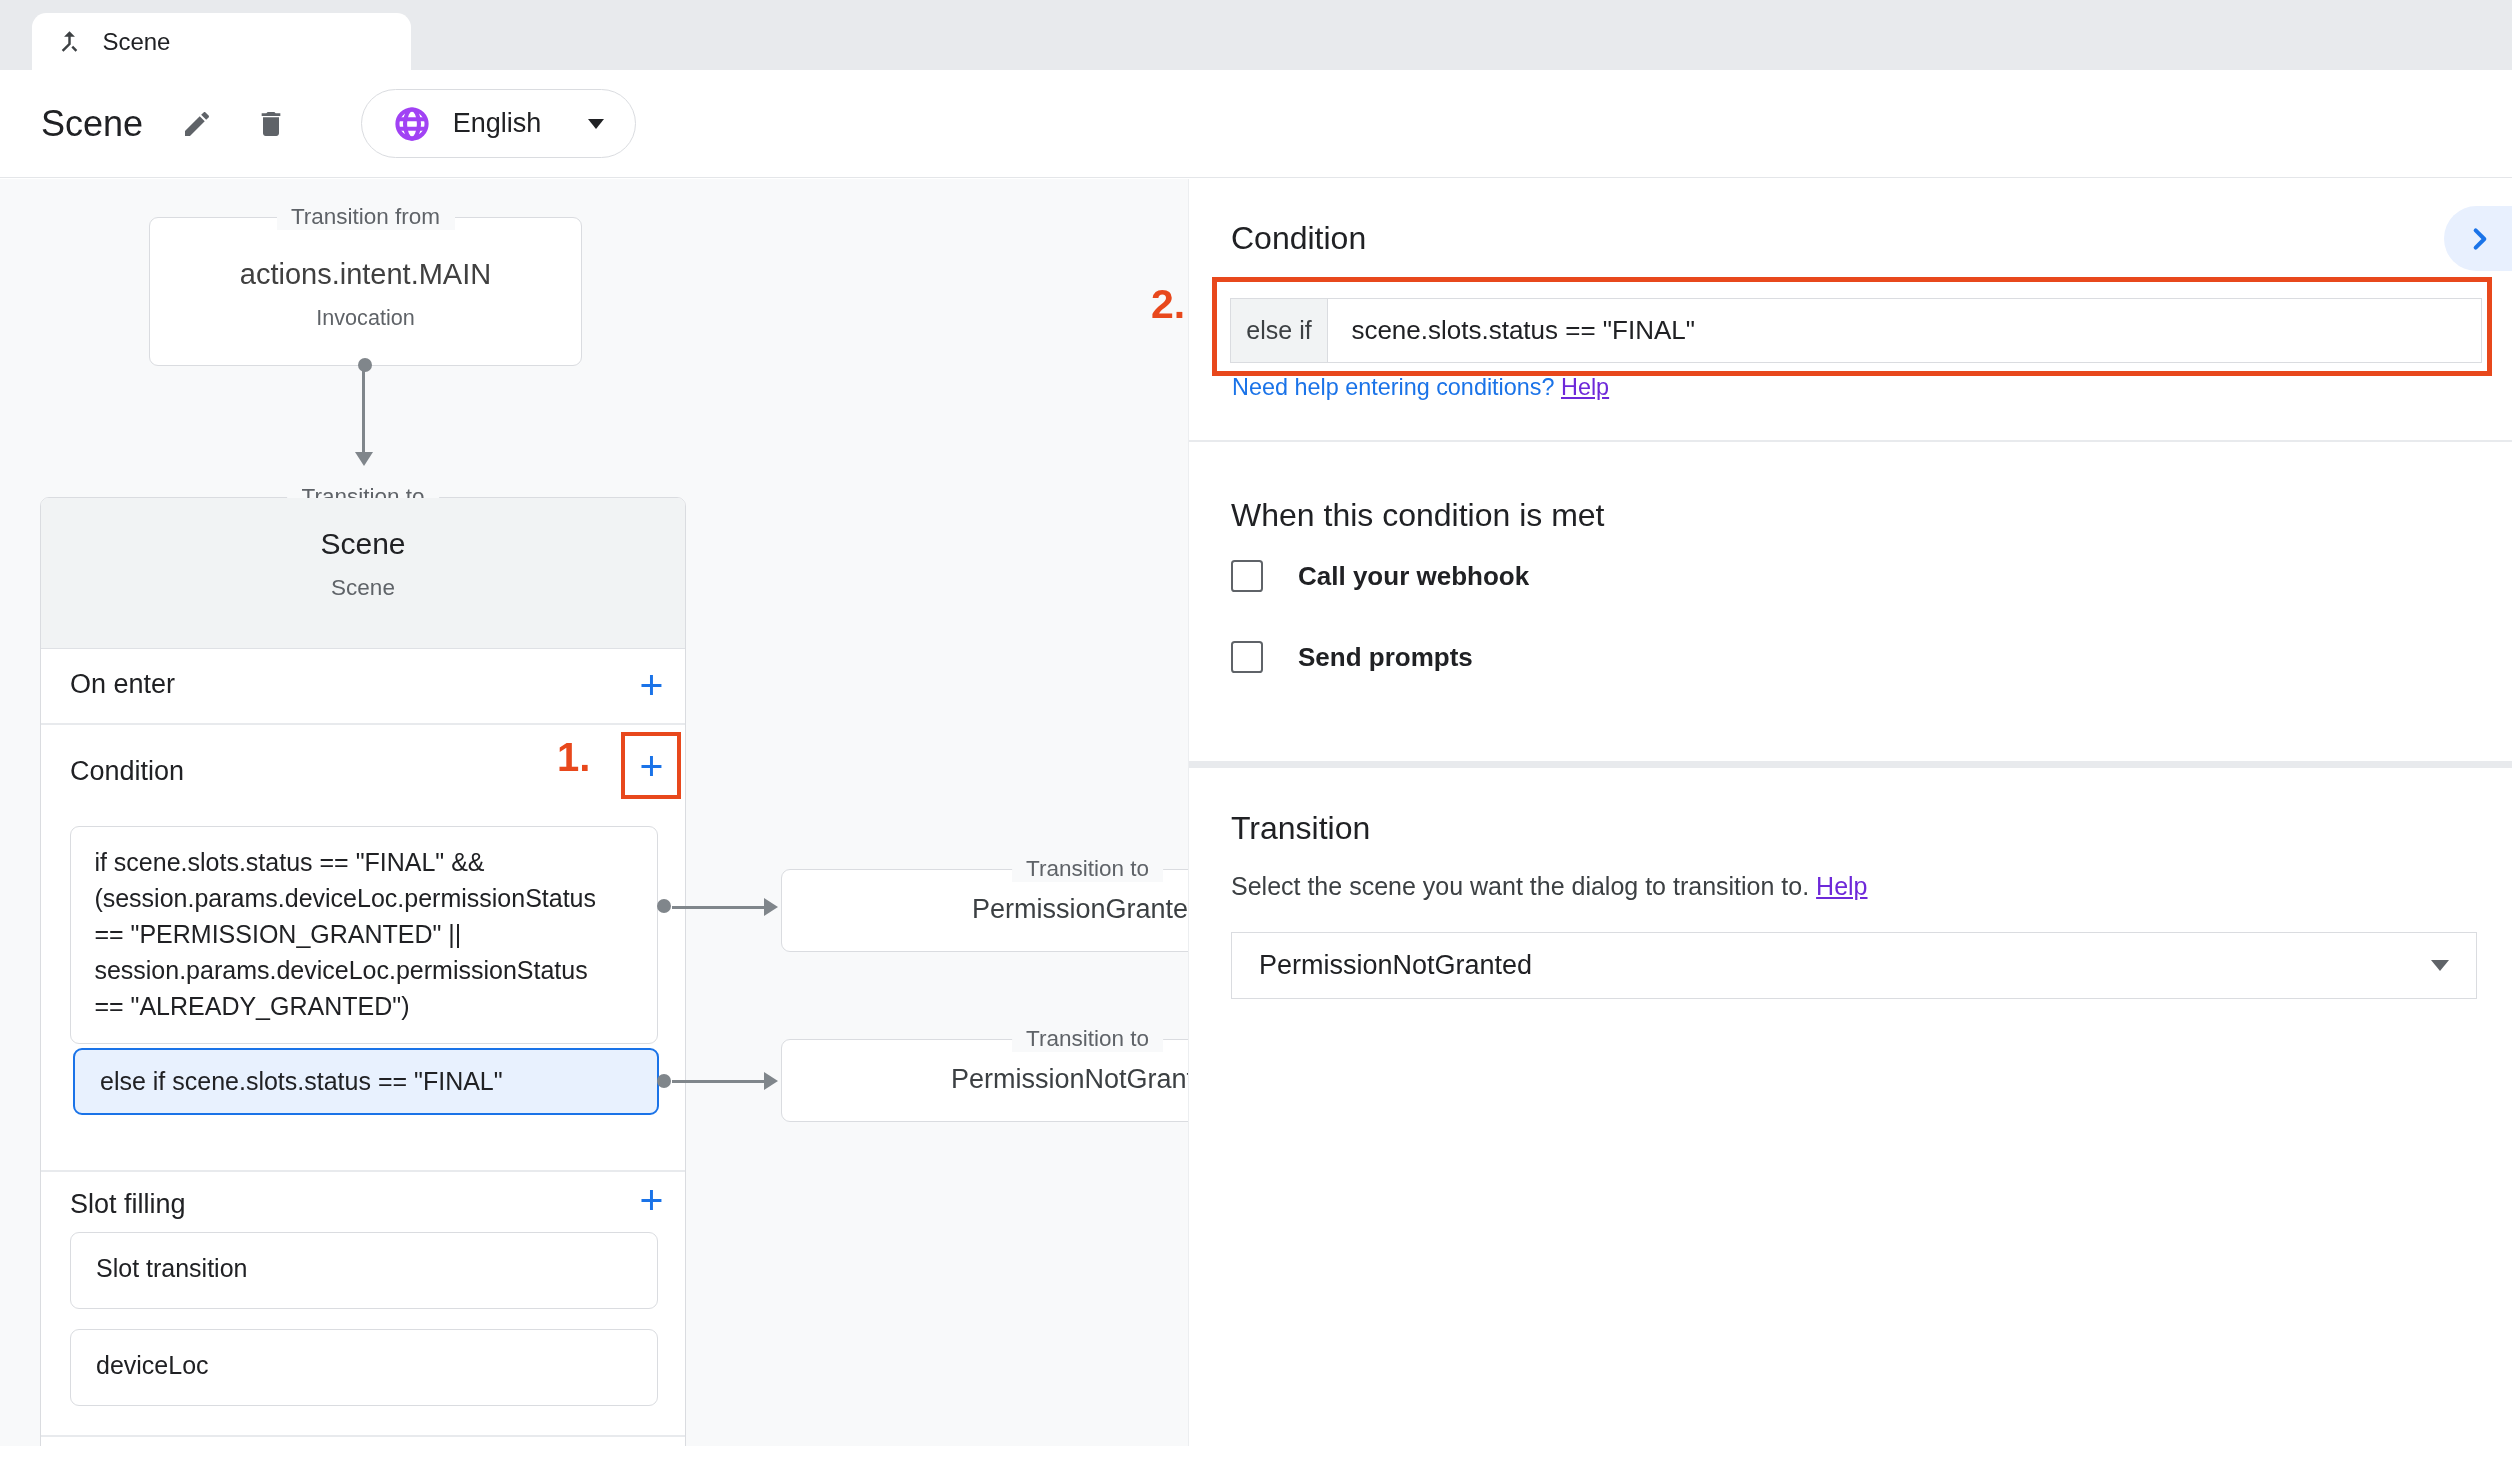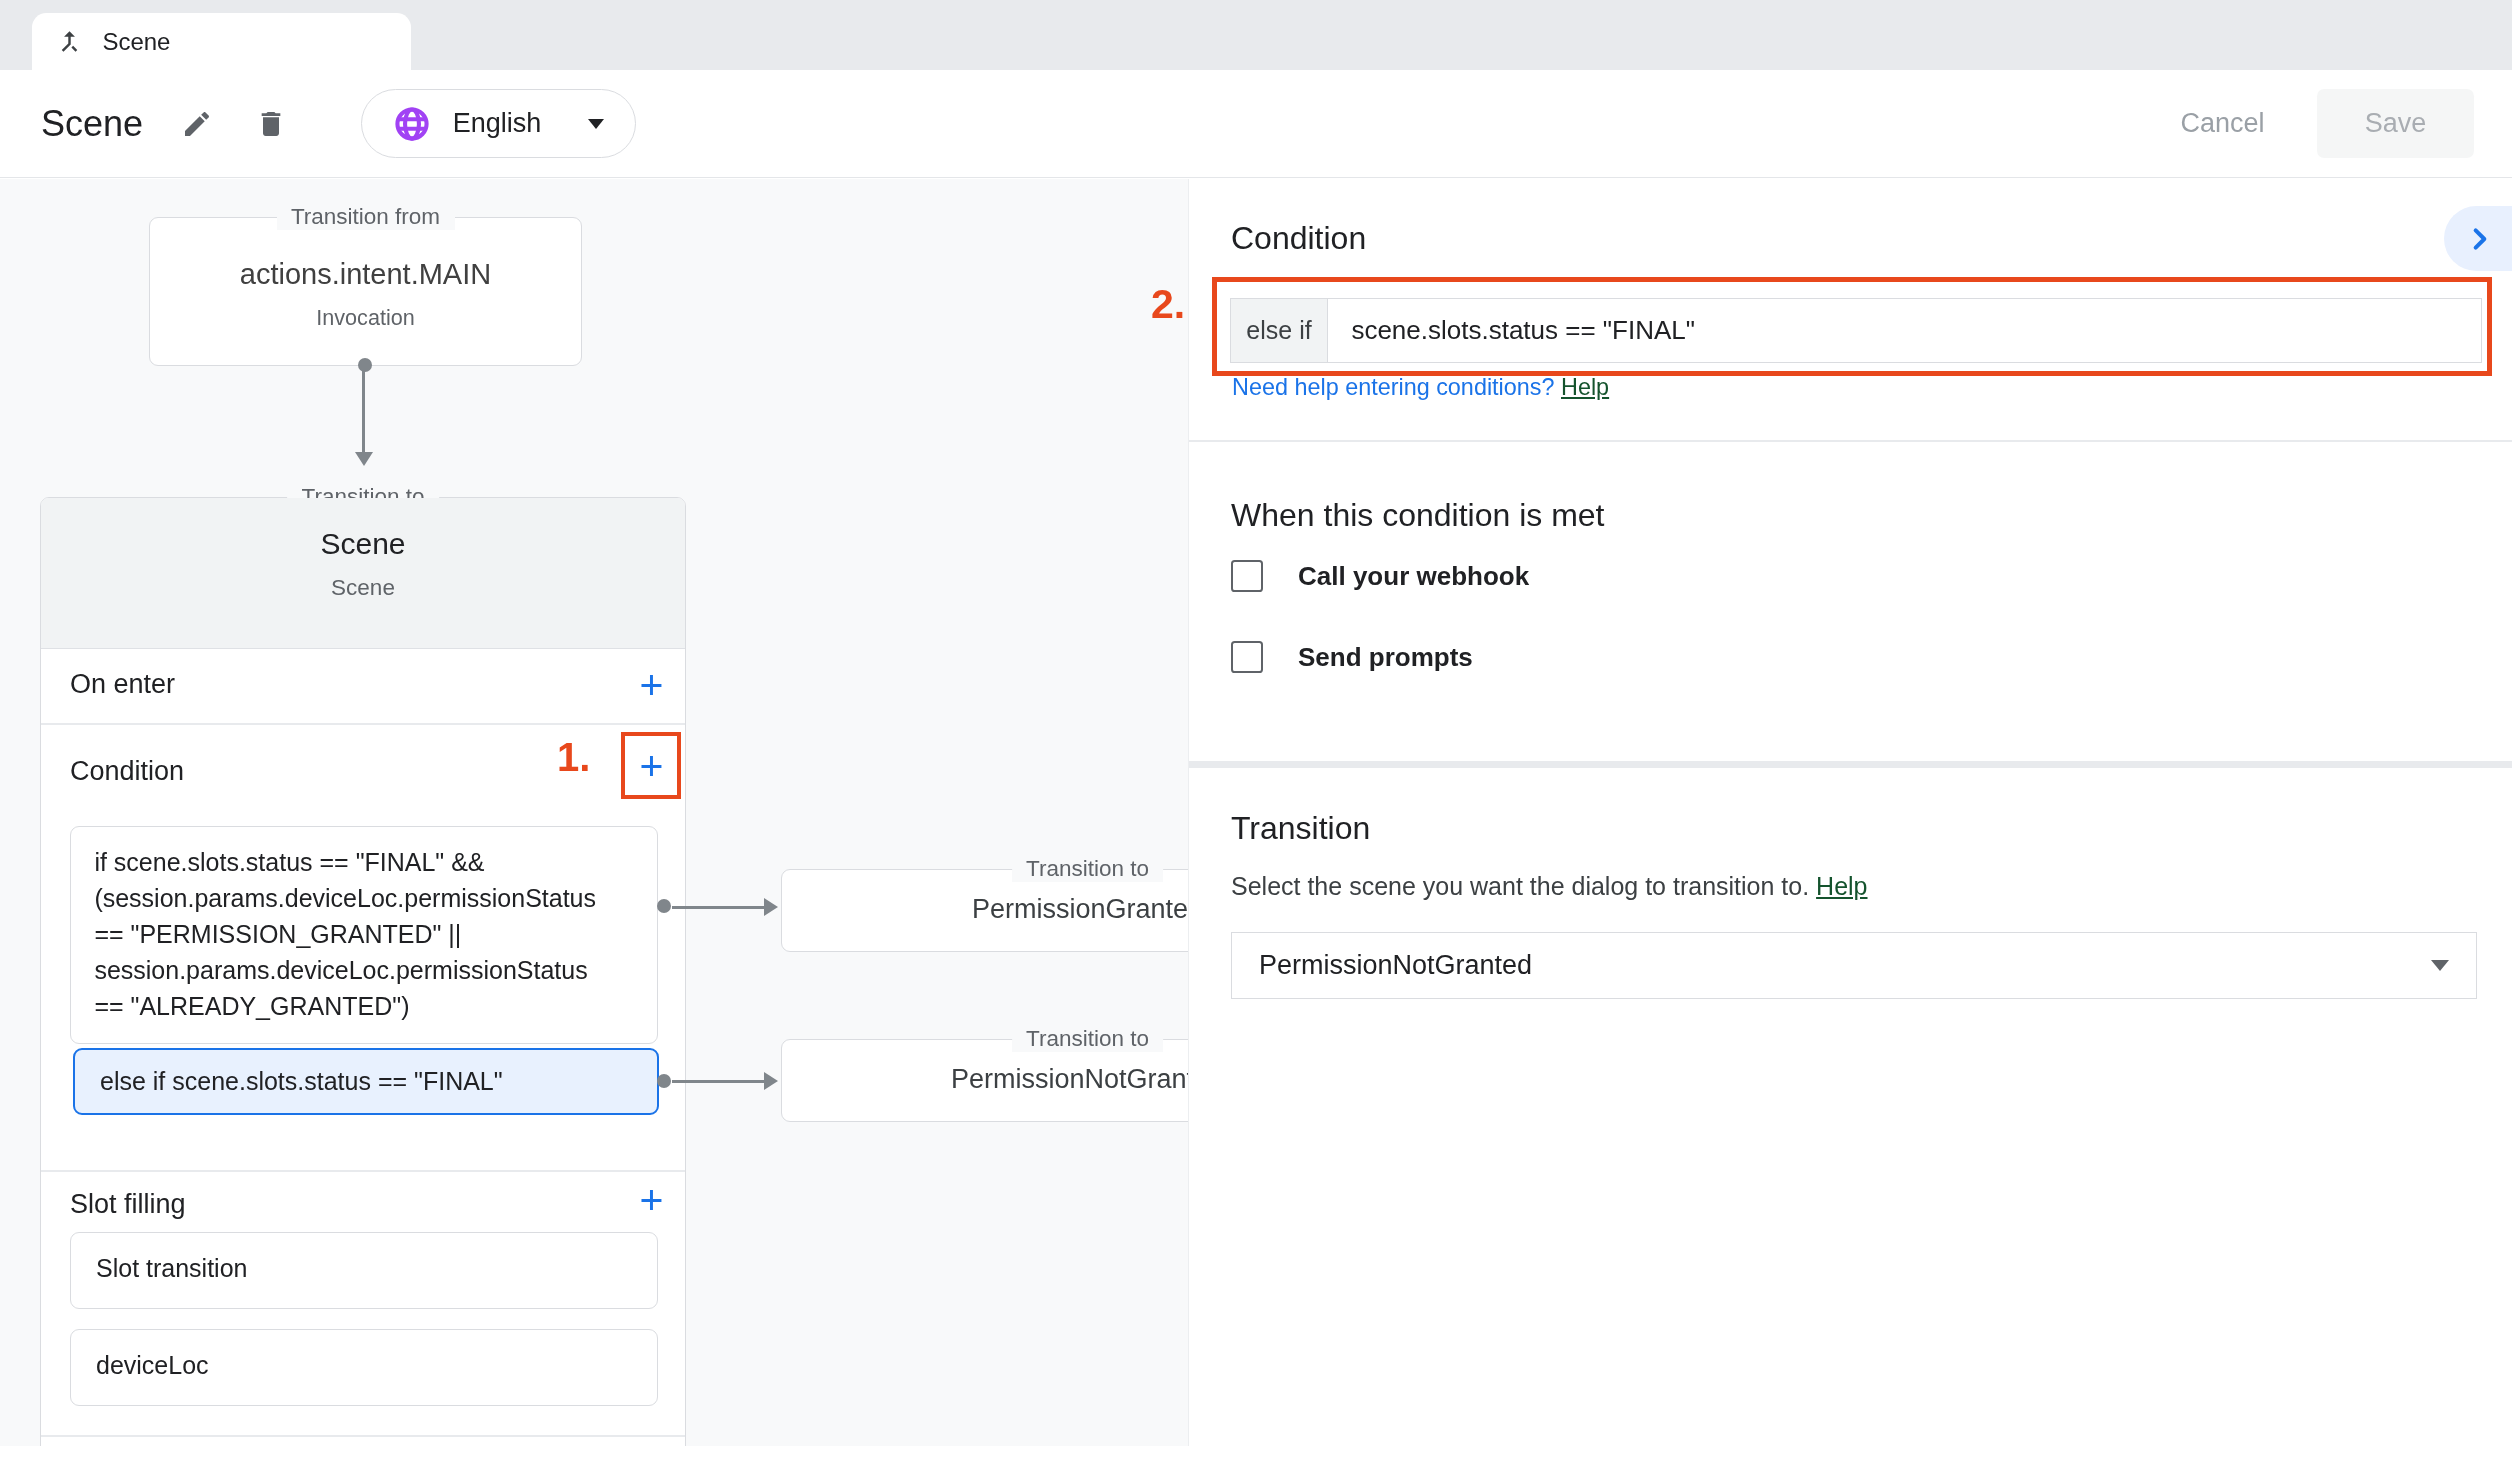--- a/index.html
+++ b/index.html
@@ -89,21 +89,21 @@
   .panel-heading { position:absolute; left:42px; font-size:32px; color:#202124; }
   .collapse-btn {
     position:absolute; right:0; top:27px; width:69px; height:65px; border:none; cursor:pointer;
     background:#e8f0fe; border-radius:34px 0 0 34px; display:flex; align-items:center; justify-content:center;
   }
   .collapse-btn svg { width:32px; height:32px; }
   .cond-input-row { position:absolute; left:41px; top:119px; width:1252px; height:65px; border:1.8px solid #dadce0; display:flex; background:#fff; }
   .elseif-prefix { width:97px; background:#f1f3f4; border-right:1.8px solid #dadce0; display:flex; align-items:center; justify-content:center; font-size:25px; color:#3c4043; }
   .cond-input { flex:1; border:none; outline:none; font-size:26px; color:#202124; padding-left:23.4px; font-family:inherit; background:#fff; }
   .help-line { position:absolute; left:43px; top:195px; font-size:23.4px; color:#1a73e8; }
-  .help-line a, .inline-help { color:#14532d; text-decoration:underline; cursor:pointer; }
+  .help-line a, .inline-help { color:#6d28d9; text-decoration:underline; cursor:pointer; }
   .panel-divider { position:absolute; left:0; width:100%; height:1.8px; background:#e8eaed; }
   .panel-divider-thick { position:absolute; left:0; width:100%; height:7.2px; background:#e8eaed; }
   .checkbox-row { position:absolute; left:42px; display:flex; align-items:center; cursor:pointer; }
   .checkbox { width:32px; height:32px; border:2.7px solid #5f6368; border-radius:3.6px; background:#fff; flex:0 0 auto; }
   .checkbox-label { margin-left:35px; font-size:26px; font-weight:700; color:#202124; }
   .panel-sub { position:absolute; left:42px; font-size:25px; color:#3c4043; }
   .dropdown {
     position:absolute; left:42px; top:753px; width:1246px; height:67px; border:1.8px solid #dadce0;
     background:#fff; display:flex; align-items:center; padding:0 27px; cursor:pointer;
   }
@@ -144,24 +144,20 @@
       <svg class="globe" viewBox="0 0 24 24">
         <g fill="none" stroke="#a142f4" stroke-width="2.6">
           <circle cx="12" cy="12" r="9.2"></circle>
           <ellipse cx="12" cy="12" rx="4.4" ry="9.2"></ellipse>
           <path d="M3.4 9h17.2M3.4 15h17.2"></path>
         </g>
       </svg>
       <span class="lang-label">English</span>
       <span class="caret-down"></span>
     </div>
-    <div class="header-right">
-      <button class="cancel-btn">Cancel</button>
-      <button class="save-btn">Save</button>
-    </div>
   </div>
 
   <div class="canvas">
 
     <div class="tf-box">
       <span class="legend">Transition from</span>
       <div class="tf-intent">actions.intent.MAIN</div>
       <div class="tf-sub">Invocation</div>
     </div>
     <span class="dot" style="left:358px; top:179px;"></span>

